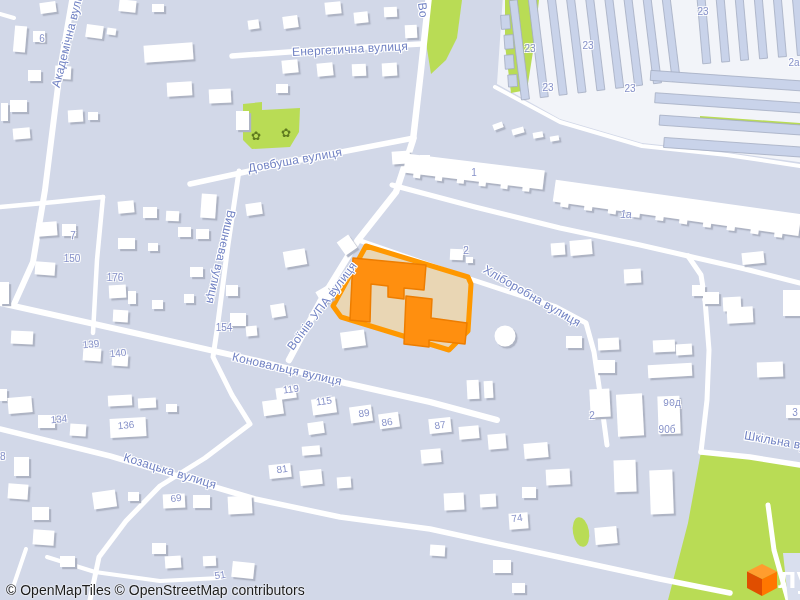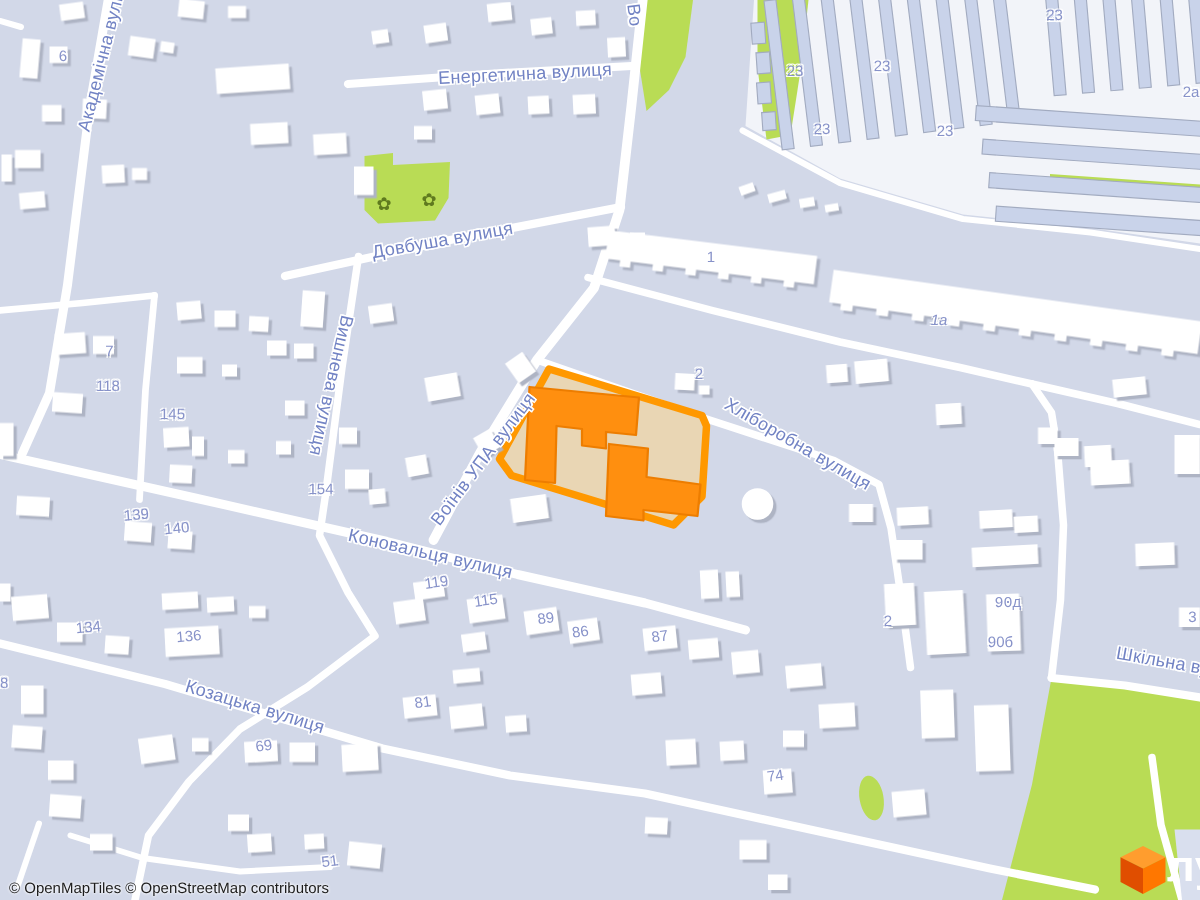--- a/index.html
+++ b/index.html
@@ -5,21 +5,21 @@
   html,body{margin:0;padding:0;background:#888;}
   #map{position:relative;width:800px;height:600px;overflow:hidden;background:#d2d8e8;
        font-family:"Liberation Sans",sans-serif;}
   #base{position:absolute;left:0;top:0;}
   #labels{position:absolute;left:0;top:0;width:800px;height:600px;pointer-events:none;}
   .street-label{position:absolute;white-space:nowrap;color:#7283c4;font-size:12px;letter-spacing:.2px;
     text-shadow:-1px -1px 0 #fff,1px -1px 0 #fff,-1px 1px 0 #fff,1px 1px 0 #fff,0 1px 0 #fff,0 -1px 0 #fff,1px 0 0 #fff,-1px 0 0 #fff;}
   .house-number{position:absolute;white-space:nowrap;color:#8792c9;font-size:10px;
     text-shadow:-1px -1px 0 rgba(255,255,255,.9),1px -1px 0 rgba(255,255,255,.9),-1px 1px 0 rgba(255,255,255,.9),1px 1px 0 rgba(255,255,255,.9);}
   .poi-icon{position:absolute;color:#5f7a1f;font-size:12px;line-height:12px;}
-  #attribution{position:absolute;left:6px;bottom:2px;font-size:10px;color:#1c1c1c;
+  #attribution{position:absolute;left:6px;bottom:2px;font-size:14px;color:#1c1c1c;
     text-shadow:0 0 2px #fff,0 0 2px #fff;}
   #lun-logo{position:absolute;right:0;bottom:0;width:84px;height:42px;overflow:hidden;}
   #lun-text{position:absolute;left:62px;top:4px;color:#fff;font-size:29px;font-weight:bold;letter-spacing:.5px;}
 </style>
 </head>
 <body>
 
 <div id="map">
   <svg id="base" width="800" height="600" viewBox="0 0 800 600">
     <defs>
@@ -271,23 +271,23 @@
       <div class="street-label" style="left: 295px; top: 160px; transform: translate(-50%, -50%) rotate(-10deg);">Довбуша вулиця</div>
       <div class="street-label" style="left: 423px; top: 10px; transform: translate(-50%, -50%) rotate(83deg);">Во</div>
       <div class="street-label" style="left: 322px; top: 306px; transform: translate(-50%, -50%) rotate(-53deg);">Воїнів УПА вулиця</div>
       <div class="street-label" style="left: 221px; top: 257px; transform: translate(-50%, -50%) rotate(103deg);">Вишнева вулиця</div>
       <div class="street-label" style="left: 532px; top: 296px; transform: translate(-50%, -50%) rotate(30deg);">Хліборобна вулиця</div>
       <div class="street-label" style="left: 287px; top: 369px; transform: translate(-50%, -50%) rotate(13deg);">Коновальця вулиця</div>
       <div class="street-label" style="left: 170px; top: 471px; transform: translate(-50%, -50%) rotate(17deg);">Козацька вулиця</div>
       <div class="street-label" style="left: 789px; top: 443px; transform: translate(-50%, -50%) rotate(10deg);">Шкільна вулиця</div>
       <div class="house-number" style="left: 42px; top: 38px; transform: translate(-50%, -50%) rotate(0deg);">6</div>
       <div class="house-number" style="left: 73px; top: 235px; transform: translate(-50%, -50%) rotate(0deg);">7</div>
-      <div class="house-number" style="left: 72px; top: 258px; transform: translate(-50%, -50%) rotate(0deg);">118</div>
-      <div class="house-number" style="left: 115px; top: 277px; transform: translate(-50%, -50%) rotate(0deg);">145</div>
-      <div class="house-number" style="left: 214px; top: 327px; transform: translate(-50%, -50%) rotate(0deg);">154</div>
+      <div class="house-number" style="left: 72px; top: 258px; transform: translate(-50%, -50%) rotate(0deg);">150</div>
+      <div class="house-number" style="left: 115px; top: 277px; transform: translate(-50%, -50%) rotate(0deg);">176</div>
+      <div class="house-number" style="left: 224px; top: 327px; transform: translate(-50%, -50%) rotate(0deg);">154</div>
       <div class="house-number" style="left: 91px; top: 344px; transform: translate(-50%, -50%) rotate(-5deg);">139</div>
       <div class="house-number" style="left: 118px; top: 353px; transform: translate(-50%, -50%) rotate(-5deg);">140</div>
       <div class="house-number" style="left: 59px; top: 419px; transform: translate(-50%, -50%) rotate(-5deg);">134</div>
       <div class="house-number" style="left: 126px; top: 425px; transform: translate(-50%, -50%) rotate(-5deg);">136</div>
       <div class="house-number" style="left: 291px; top: 389px; transform: translate(-50%, -50%) rotate(-8deg);">119</div>
       <div class="house-number" style="left: 324px; top: 401px; transform: translate(-50%, -50%) rotate(-8deg);">115</div>
       <div class="house-number" style="left: 364px; top: 413px; transform: translate(-50%, -50%) rotate(-8deg);">89</div>
       <div class="house-number" style="left: 387px; top: 422px; transform: translate(-50%, -50%) rotate(-8deg);">86</div>
       <div class="house-number" style="left: 440px; top: 425px; transform: translate(-50%, -50%) rotate(-8deg);">87</div>
       <div class="house-number" style="left: 282px; top: 469px; transform: translate(-50%, -50%) rotate(-8deg);">81</div>

